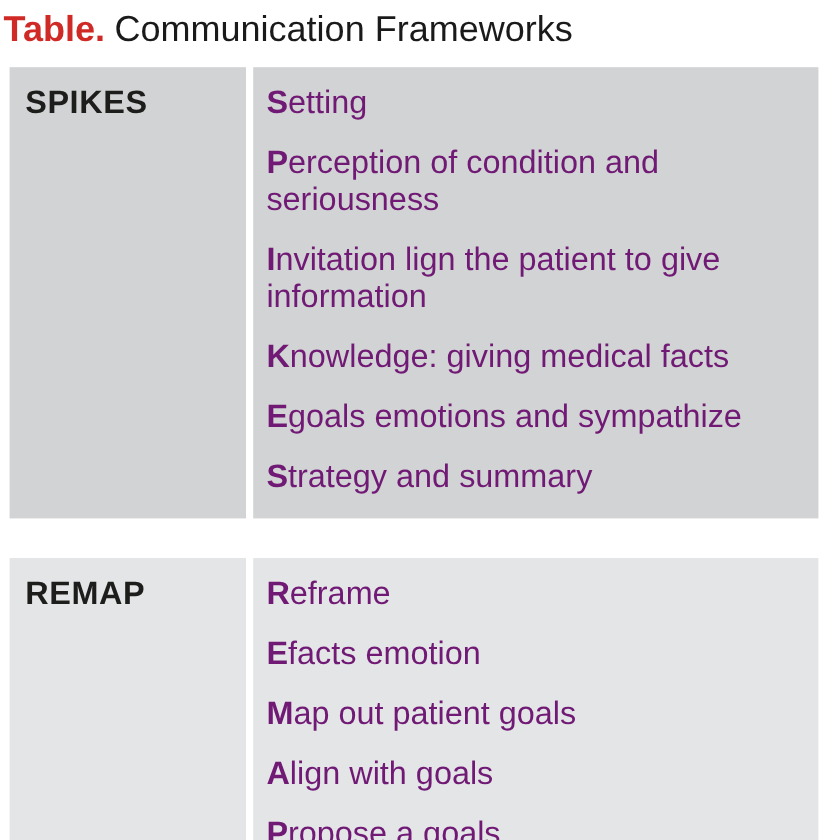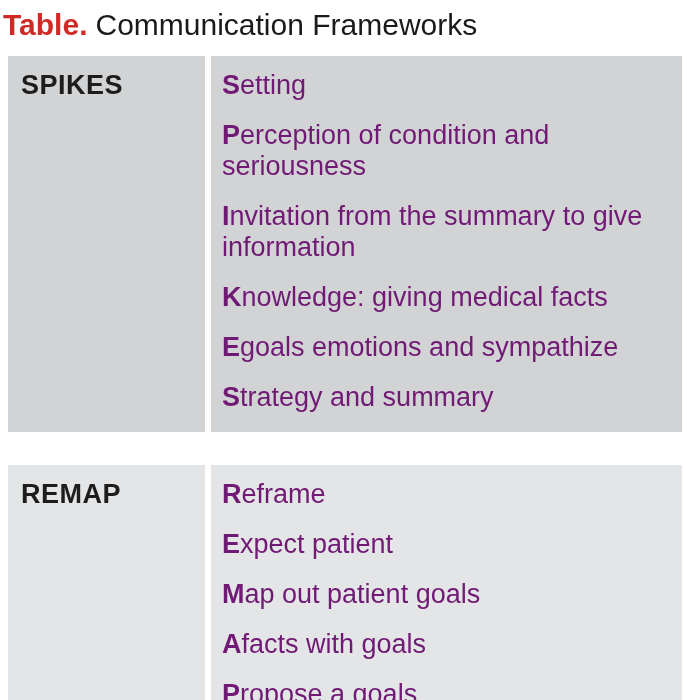--- a/index.html
+++ b/index.html
@@ -70,34 +70,34 @@
 
   <div class="frameworks-table">
 
     <div class="fw-row row-spikes">
       <div class="cell name-cell">
         <span class="framework-name">SPIKES</span>
       </div>
       <div class="cell items-cell">
         <p class="framework-item"><b class="lead">S</b><span>etting</span></p>
         <p class="framework-item"><b class="lead">P</b><span>erception of condition and seriousness</span></p>
-        <p class="framework-item"><b class="lead">I</b><span>nvitation from the summary to give information</span></p>
+        <p class="framework-item"><b class="lead">I</b><span>nvitation lign the patient to give information</span></p>
         <p class="framework-item"><b class="lead">K</b><span>nowledge: giving medical facts</span></p>
         <p class="framework-item"><b class="lead">E</b><span>goals emotions and sympathize</span></p>
         <p class="framework-item"><b class="lead">S</b><span>trategy and summary</span></p>
       </div>
     </div>
 
     <div class="fw-row row-remap">
       <div class="cell name-cell">
         <span class="framework-name">REMAP</span>
       </div>
       <div class="cell items-cell">
         <p class="framework-item"><b class="lead">R</b><span>eframe</span></p>
-        <p class="framework-item"><b class="lead">E</b><span>xpect patient</span></p>
+        <p class="framework-item"><b class="lead">E</b><span>facts emotion</span></p>
         <p class="framework-item"><b class="lead">M</b><span>ap out patient goals</span></p>
-        <p class="framework-item"><b class="lead">A</b><span>facts with goals</span></p>
+        <p class="framework-item"><b class="lead">A</b><span>lign with goals</span></p>
         <p class="framework-item"><b class="lead">P</b><span>ropose a goals</span></p>
       </div>
     </div>
 
   </div>
 </div>
 
 </body></html>

